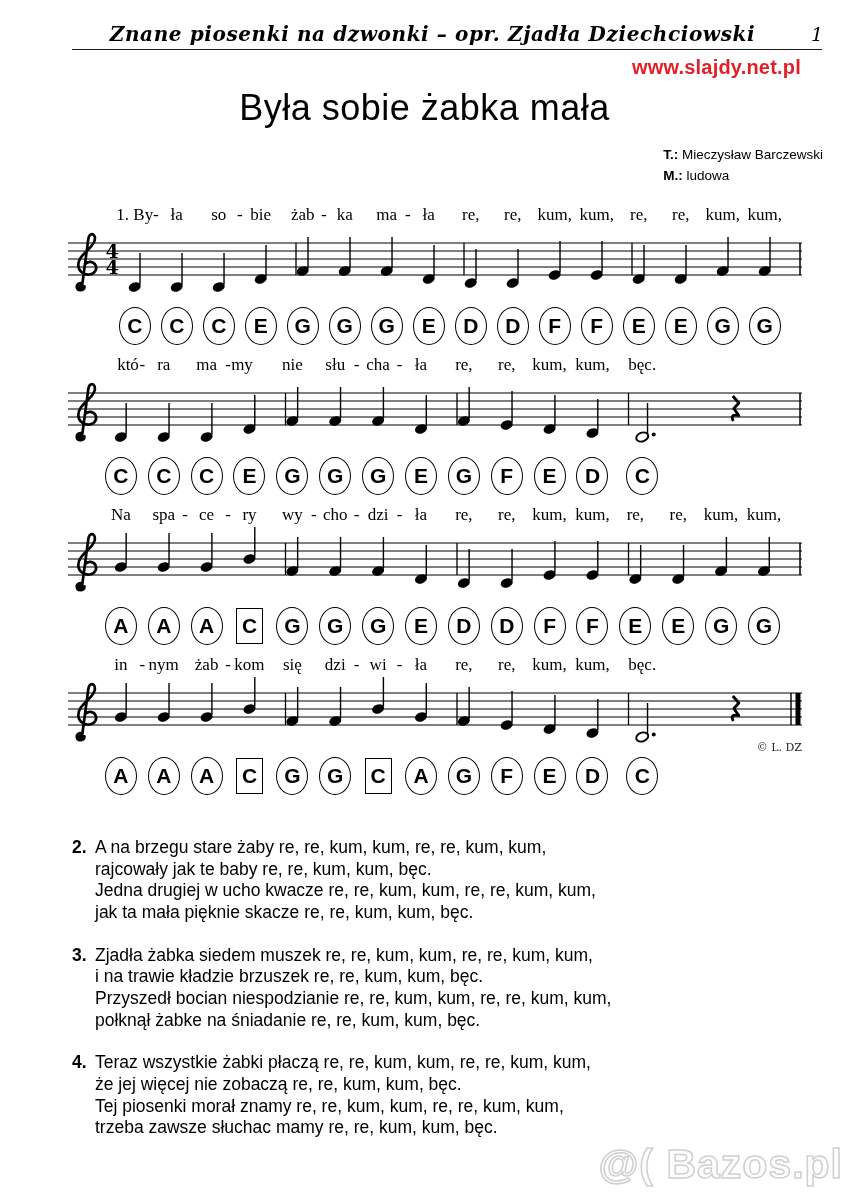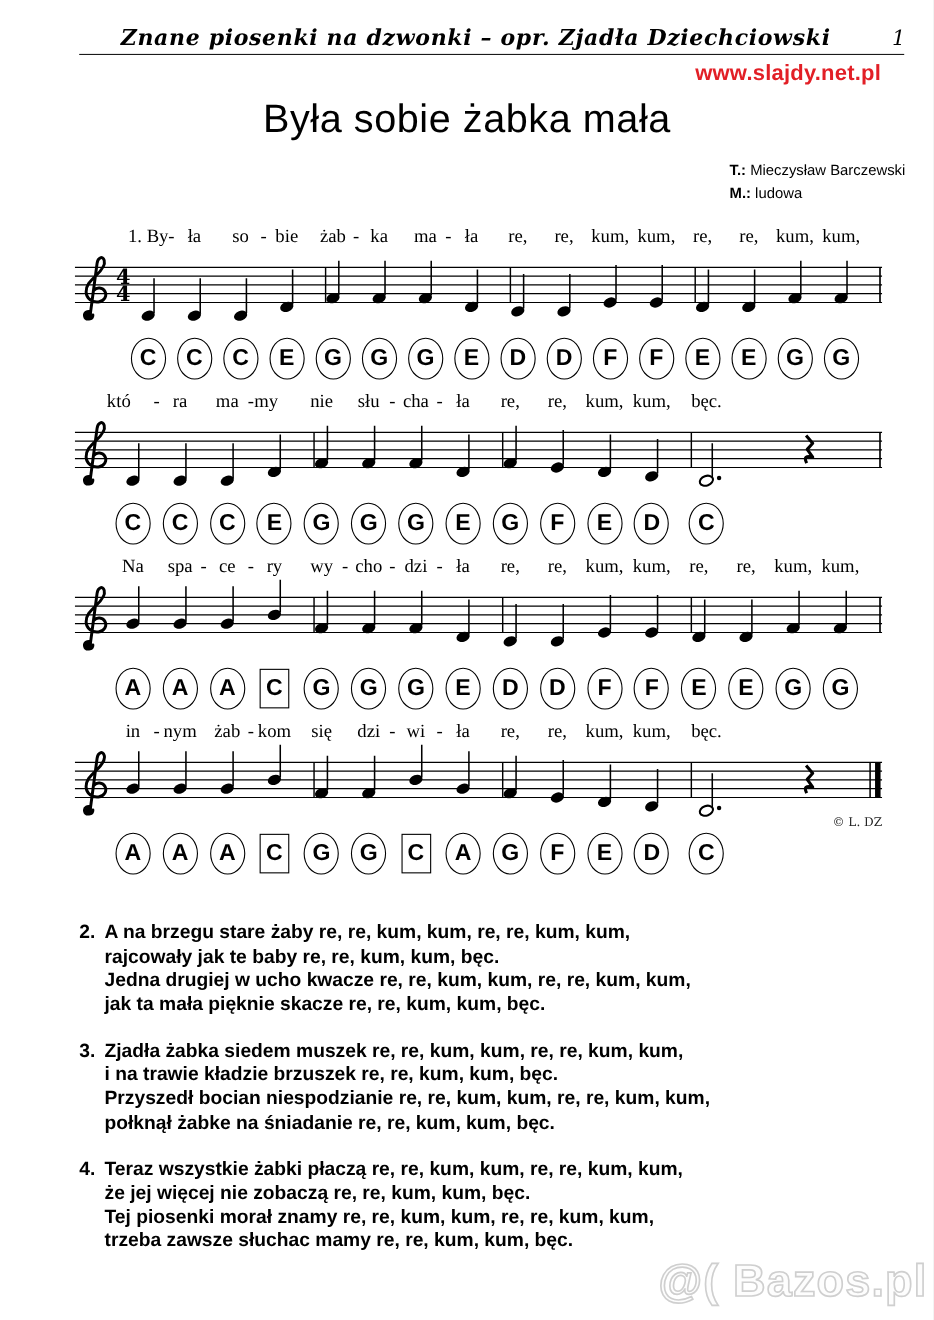--- a/index.html
+++ b/index.html
@@ -28,21 +28,21 @@
   .note-letter{position:absolute;box-sizing:border-box;display:flex;align-items:center;
        justify-content:center;font-weight:bold;font-size:21px;border:1.7px solid #000;background:#fff;}
   .note-letter.circle{width:32px;height:38px;border-radius:50%;top:2px;}
   .note-letter.square{width:27px;height:36px;border-radius:0;top:3px;}
   .engraver{position:absolute;right:0;top:88px;font-family:"DejaVu Serif",serif;font-size:11px;color:#222;}
   
   .verses{padding:34px 40px 0 72px;}
   .verse{display:flex;margin-bottom:21px;}
   .vnum{font-weight:bold;font-size:17.5px;width:23px;flex:none;line-height:1.24;}
   .vlines{font-size:17.5px;line-height:1.24;}
-  .vline{white-space:nowrap;font-weight:bold;}
+  .vline{white-space:nowrap;}
   
   .watermark{position:absolute;right:6px;bottom:12px;font-size:41px;font-weight:bold;
        color:#fdfdfd;-webkit-text-stroke:1.5px #cfcfcf;letter-spacing:1px;}
 </style>
 </head>
 <body>
 
 <div class="page">
 
   <div class="header-row">
@@ -149,21 +149,21 @@
           <div class="note-letter circle" style="left: 470.72px;">F</div>
           <div class="note-letter circle" style="left: 512.72px;">F</div>
           <div class="note-letter circle" style="left: 554.72px;">E</div>
           <div class="note-letter circle" style="left: 596.72px;">E</div>
           <div class="note-letter circle" style="left: 638.72px;">G</div>
           <div class="note-letter circle" style="left: 680.72px;">G</div>
         </div>
     </div>
     <div class="system">
       <div class="lyrics">
-          <span class="syl" style="left: 40px;">któ</span>
+          <span class="syl" style="left: 60px;">któ</span>
           <span class="syl" style="left: 74.2975px;">-</span>
           <span class="syl" style="left: 95.735px;">ra</span>
           <span class="syl" style="left: 138.61px;">ma</span>
           <span class="syl" style="left: 160.048px;">-</span>
           <span class="syl" style="left: 174px;">my</span>
           <span class="syl" style="left: 224.36px;">nie</span>
           <span class="syl" style="left: 267.235px;">słu</span>
           <span class="syl" style="left: 288.673px;">-</span>
           <span class="syl" style="left: 310.11px;">cha</span>
           <span class="syl" style="left: 331.548px;">-</span>

